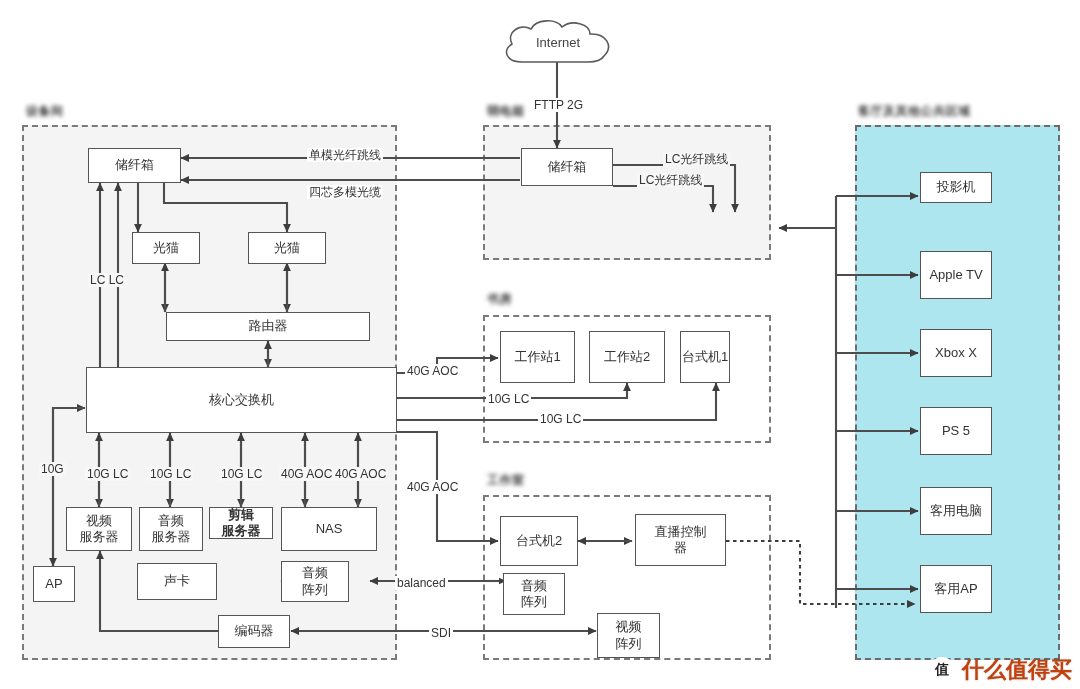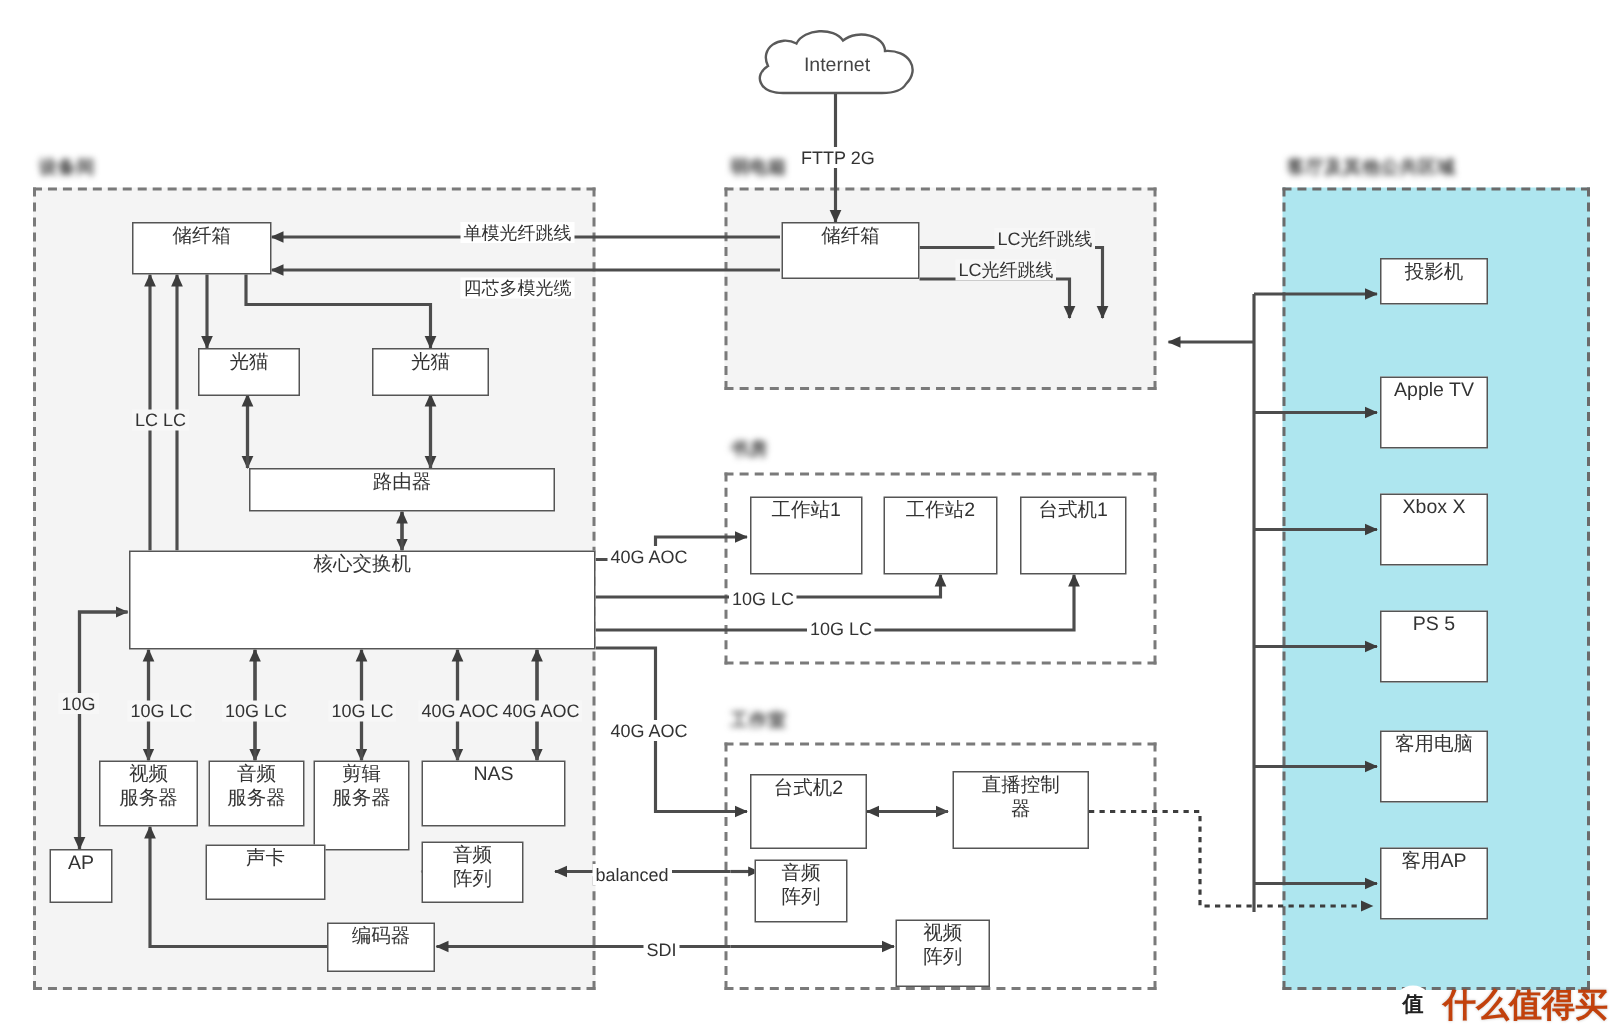--- a/index.html
+++ b/index.html
@@ -10,21 +10,21 @@
 
   .zone{position:absolute;box-sizing:border-box;border:2px dashed #7a7a7a;}
   .zone.grey{background:#f4f4f4;}
   .zone.cyan{background:#aee6ef;border-color:#6b6b6b;}
 
   .ztitle{position:absolute;font-size:12px;font-weight:bold;color:#3a3a3a;
           letter-spacing:.5px;white-space:nowrap;}
   .ztitle.blur{filter:blur(2.2px);}
 
   .node{position:absolute;box-sizing:border-box;background:#ffffff;
-        border:1.6px solid #555;display:flex;align-items:flex-start;
+        border:1.6px solid #555;display:flex;align-items:center;
         justify-content:center;text-align:center;font-size:13px;
         line-height:1.25;color:#333;z-index:3;}
   .node span{display:block;white-space:pre-line;}
 
   .cloud{position:absolute;z-index:3;}
   .cloud .lbl{position:absolute;left:0;top:0;width:100%;height:100%;
               display:flex;align-items:center;justify-content:center;
               font-size:13px;color:#444;}
 
   .elabel{position:absolute;background:#f7f7f7;font-size:12px;color:#333;
@@ -181,21 +181,21 @@
   <div class="node" style="left:66px;top:507px;width:66px;height:44px;">
     <span>视频
 服务器</span>
     </div>
 
   <div class="node" style="left:139px;top:507px;width:64px;height:44px;">
     <span>音频
 服务器</span>
     </div>
 
-  <div class="node" style="left:209px;top:507px;width:64px;height:60px;">
+  <div class="node" style="left:209px;top:507px;width:64px;height:32px;font-weight:bold;">
     <span>剪辑
 服务器</span>
     </div>
 
   <div class="node" style="left:281px;top:507px;width:96px;height:44px;">
     <span>NAS</span>
     </div>
 
   <div class="node" style="left:33px;top:566px;width:42px;height:36px;">
     <span>AP</span>
@@ -234,21 +234,21 @@
   <div class="elabel" style="left:637px;top:173px;">LC光纤跳线</div>
 
   <div class="node" style="left:500px;top:331px;width:75px;height:52px;">
     <span>工作站1</span>
     </div>
 
   <div class="node" style="left:589px;top:331px;width:76px;height:52px;">
     <span>工作站2</span>
     </div>
 
-  <div class="node" style="left:680px;top:331px;width:71px;height:52px;">
+  <div class="node" style="left:680px;top:331px;width:50px;height:52px;">
     <span>台式机1</span>
     </div>
 
   <div class="elabel onwhite" style="left:405px;top:364px;">40G AOC</div>
   <div class="elabel onwhite" style="left:486px;top:392px;">10G LC</div>
   <div class="elabel onwhite" style="left:538px;top:412px;">10G LC</div>
 
   <div class="node" style="left:500px;top:516px;width:78px;height:50px;">
     <span>台式机2</span>
     </div>

